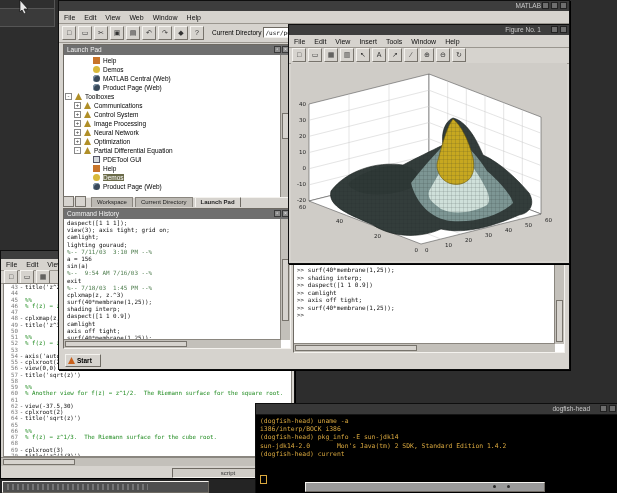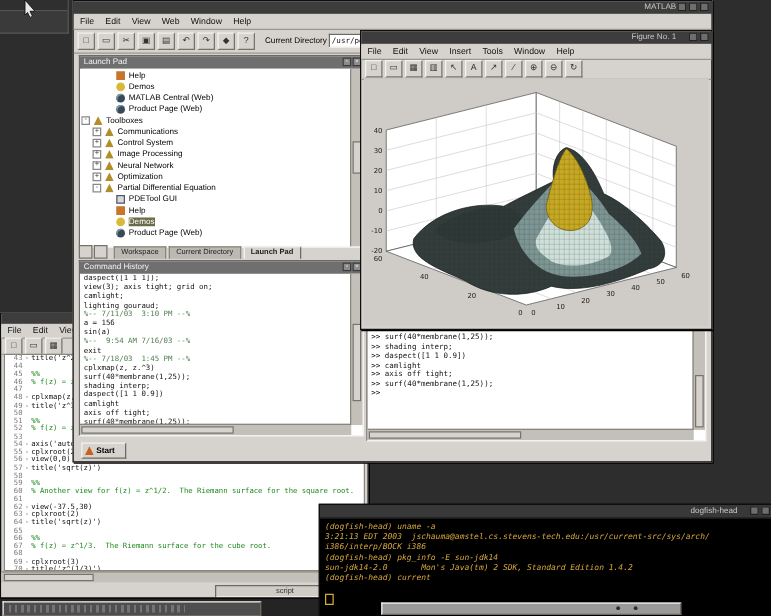--- a/index.html
+++ b/index.html
@@ -474,23 +474,22 @@
   </div>
 
   <div class="win" style="left:255px;top:403px;width:362px;height:90px;background:#000;z-index:5;">
     <div class="titlebar" style="background:#383838;">
       <span class="title-text">dogfish-head</span>
       <span class="winbtns">
         <span class="wbtn"></span>
         <span class="wbtn"></span>
       </span>
     </div>
-    <div class="mono" style="position:absolute;left:4px;right:2px;top:13px;bottom:2px;overflow:hidden;font-style:italic;">
+    <div class="mono" style="position:absolute;left:4px;right:2px;top:13px;bottom:2px;overflow:hidden;">
       <div class="tline">(dogfish-head) uname -a</div>
-        <div class="tline">3:21:13 EDT 2003  jschauma@amstel.cs.stevens-tech.edu:/usr/current-src/sys/arch/</div>
         <div class="tline">i386/interp/BOCK i386</div>
         <div class="tline">(dogfish-head) pkg_info -E sun-jdk14</div>
         <div class="tline">sun-jdk14-2.0       Mon's Java(tm) 2 SDK, Standard Edition 1.4.2</div>
         <div class="tline">(dogfish-head) current</div>
     </div>
     <span class="cursor" style="position:absolute;left:4px;top:71px;"></span>
   </div>
 
   <div class="raised" style="position:absolute;left:305px;top:482px;width:238px;height:8px;background:#9a9a9a;z-index:6;">
     <div style="position:absolute;right:48px;top:2px;width:3px;height:3px;background:#2a2a2a;border-radius:50%;"></div>

